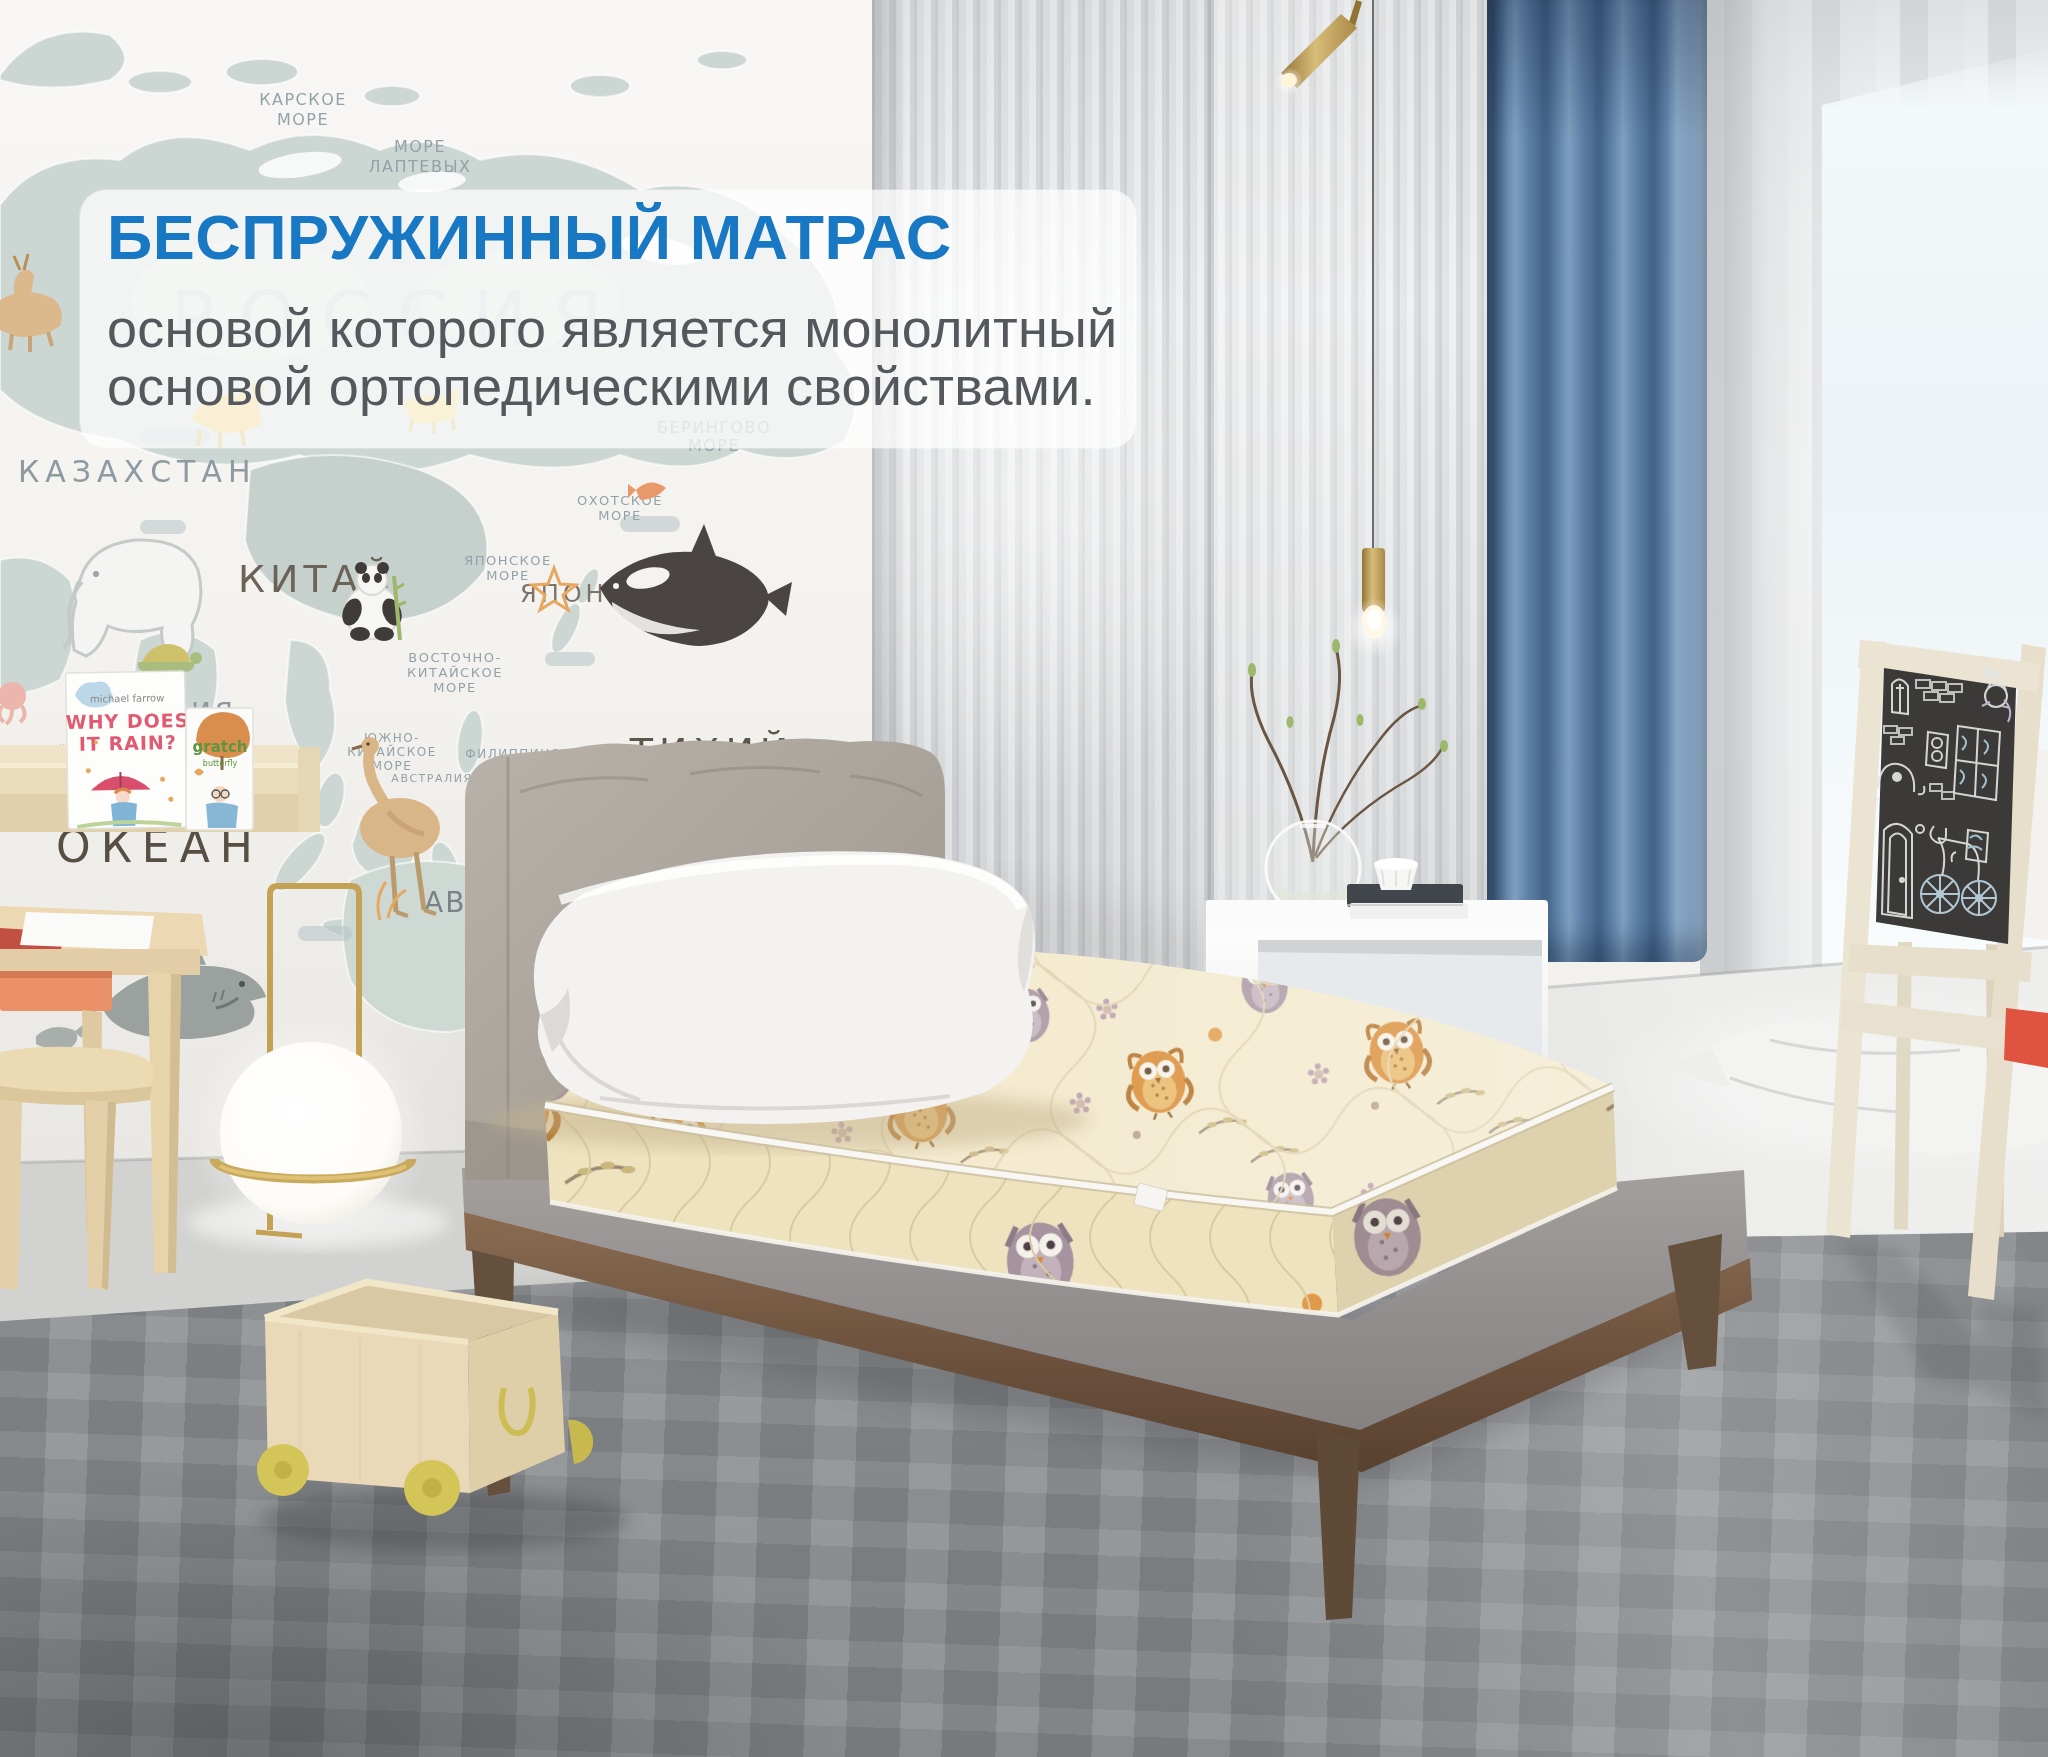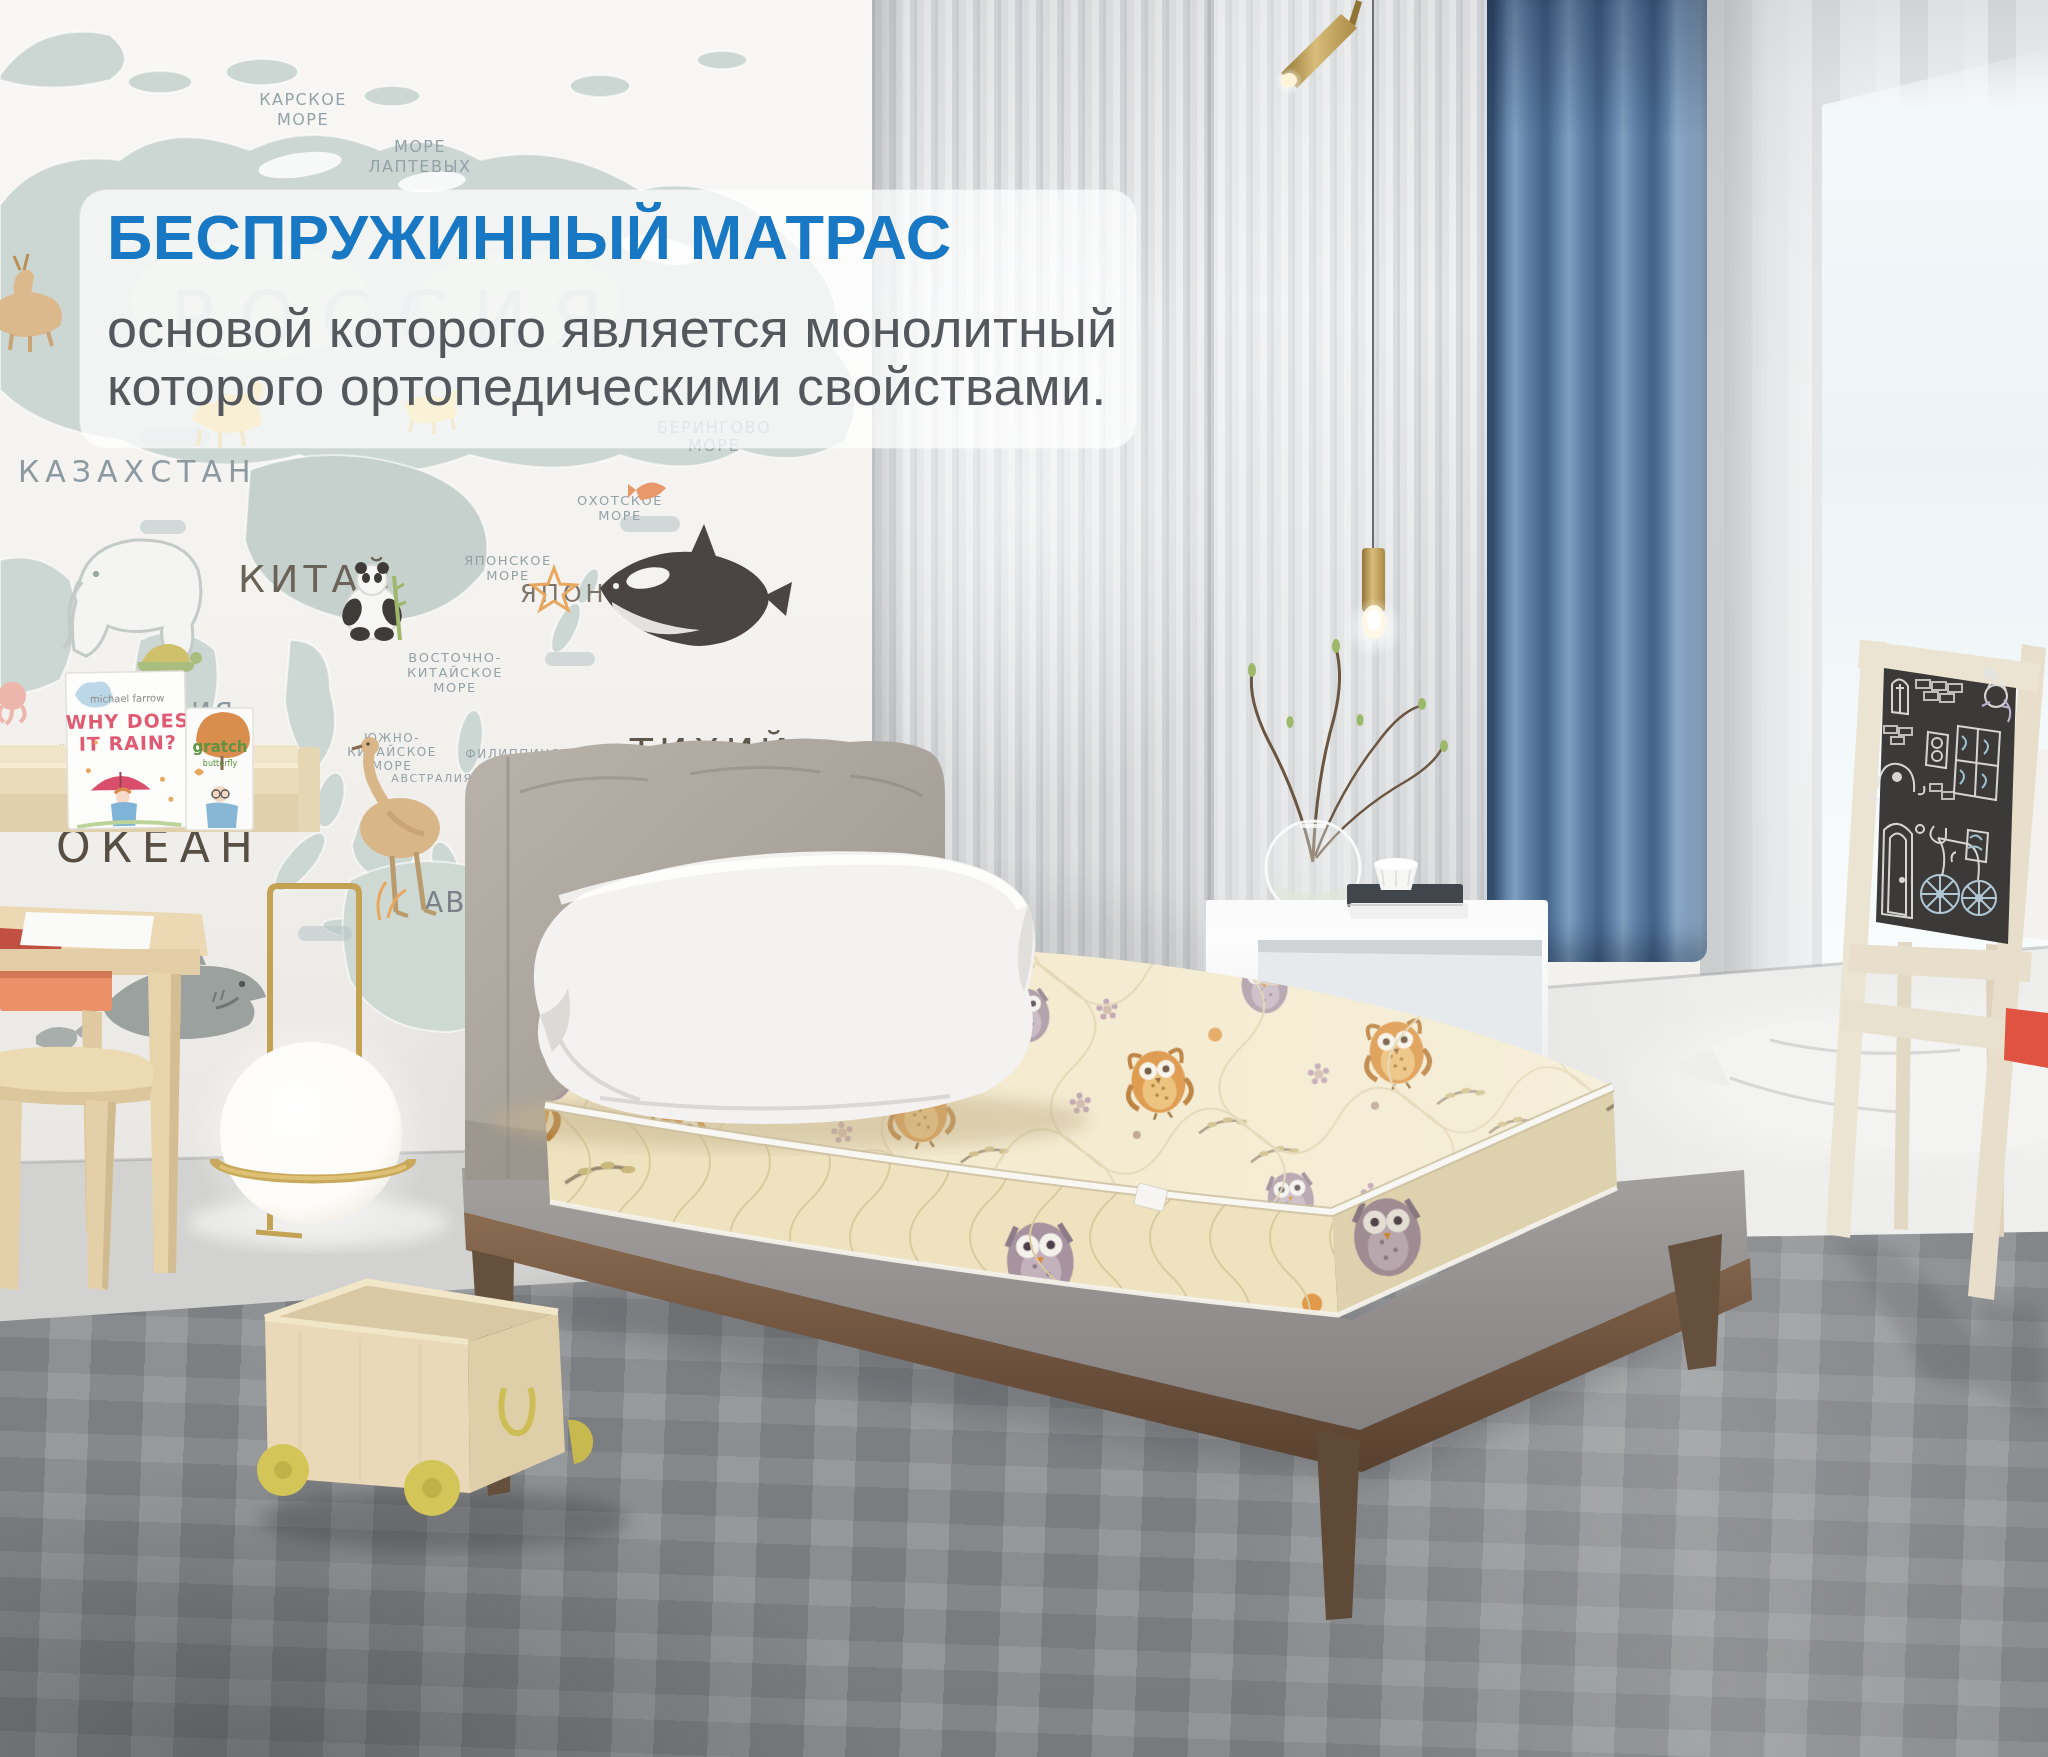--- a/index.html
+++ b/index.html
@@ -611,17 +611,17 @@
         <path d="M1970,838 q6,-6 12,2 M1968,848 q8,-4 14,2" stroke="#a9cede"></path>
         <path d="M1956,852 q-6,2 -4,10"></path>
       </g>
     </g>
   </svg>
 
   <div class="layer overlay-box">
     <div class="overlay-inner">
       <div class="overlay-title">БЕСПРУЖИННЫЙ МАТРАС</div>
       <div class="overlay-line" style="margin-top:30px;">основой которого является монолитный</div>
-      <div class="overlay-line">которого ортопедическими свойствами.</div>
+      <div class="overlay-line">основой ортопедическими свойствами.</div>
     </div>
   </div>
 
 </div>
 
 </body></html>

